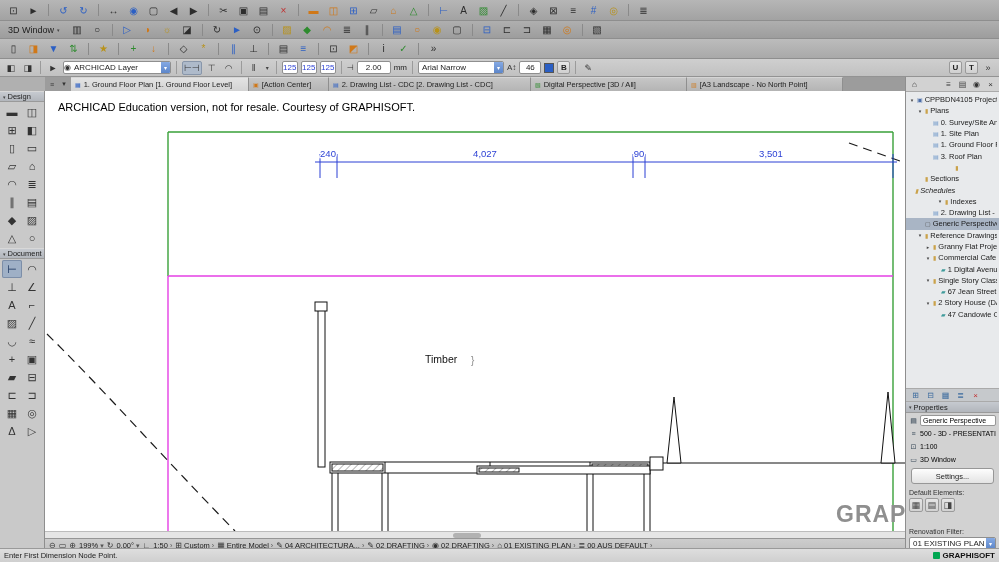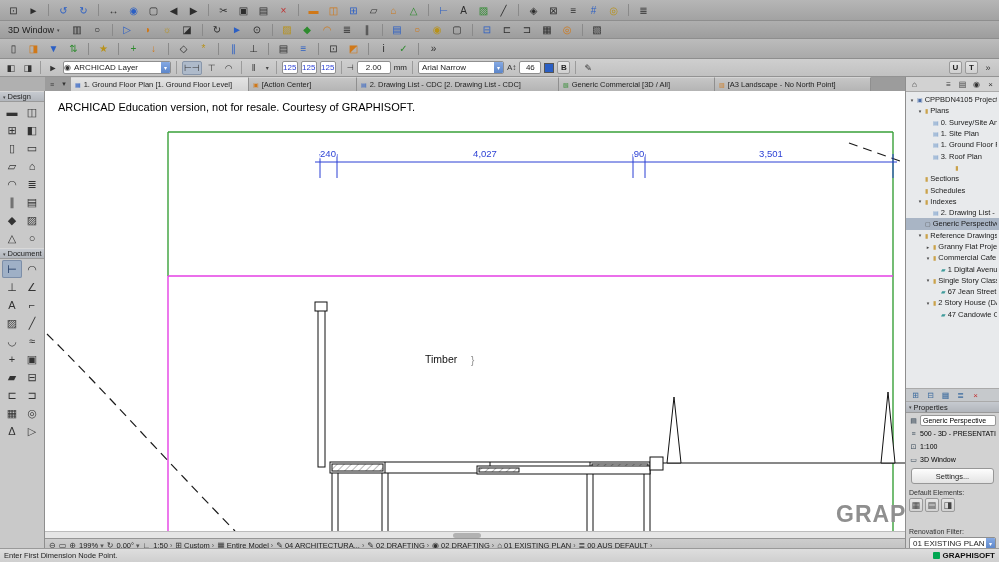--- a/index.html
+++ b/index.html
@@ -439,31 +439,31 @@
         <span class="tn-icon">
           <span>▾</span>
         </span>
       </div>
     <div class="tabs">
 
     <div class="tab active" style="width: 178px;">
         <span class="tabicon c-b">▦</span>
         <span class="tablabel">1. Ground Floor Plan [1. Ground Floor Level]</span>
       </div>
-        <div class="tab" style="width: 108px;">
+        <div class="tab" style="width: 80px;">
         <span class="tabicon c-o">▣</span>
         <span class="tablabel">[Action Center]</span>
       </div>
         <div class="tab" style="width: 202px;">
         <span class="tabicon c-b">▤</span>
         <span class="tablabel">2. Drawing List - CDC [2. Drawing List - CDC]</span>
       </div>
         <div class="tab" style="width: 156px;">
         <span class="tabicon c-g">▧</span>
-        <span class="tablabel">Generic Commercial [3D / All]</span>
+        <span class="tablabel">Digital Perspective [3D / All]</span>
       </div>
         <div class="tab" style="width: 156px;">
         <span class="tabicon c-o">▥</span>
         <span class="tablabel">[A3 Landscape - No North Point]</span>
       </div>
       </div>
   </div>
 
   <div class="toolbox">
     <div class="tb-header">
@@ -701,26 +701,26 @@
         <div class="trow" style="padding-left: 11px; flex-direction: column;">
         <span class="twisty"></span>
         <span class="node-icon i-folder">▮</span>
         <span class="tlabel">Elevations</span>
       </div>
         <div class="trow" style="padding-left: 11px;">
         <span class="twisty"></span>
         <span class="node-icon i-folder">▮</span>
         <span class="tlabel">Sections</span>
       </div>
-        <div class="trow" style="padding-left: 11px;">
+        <div class="trow" style="padding-left: 1px; font-style: italic;">
         <span class="twisty"></span>
         <span class="node-icon i-folder">▮</span>
         <span class="tlabel">Schedules</span>
       </div>
-        <div class="trow" style="padding-left: 11px;">
+        <div class="trow" style=" margin-left: 31px;">
         <span class="twisty">▾</span>
         <span class="node-icon i-folder">▮</span>
         <span class="tlabel">Indexes</span>
       </div>
         <div class="trow" style="padding-left: 19px;">
         <span class="twisty"></span>
         <span class="node-icon i-page">▤</span>
         <span class="tlabel">2. Drawing List - CDC</span>
       </div>
         <div class="trow selected" style="padding-left: 11px;">

